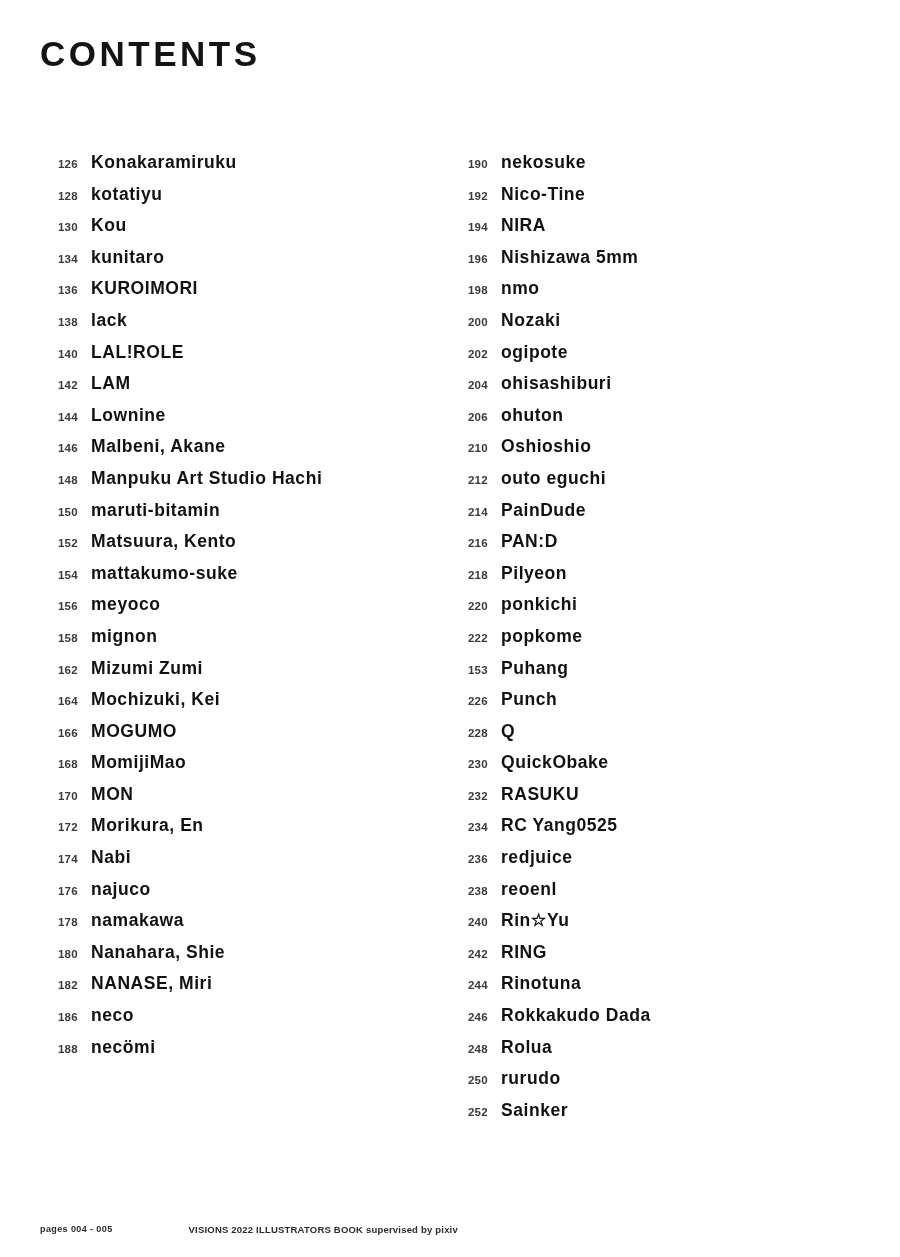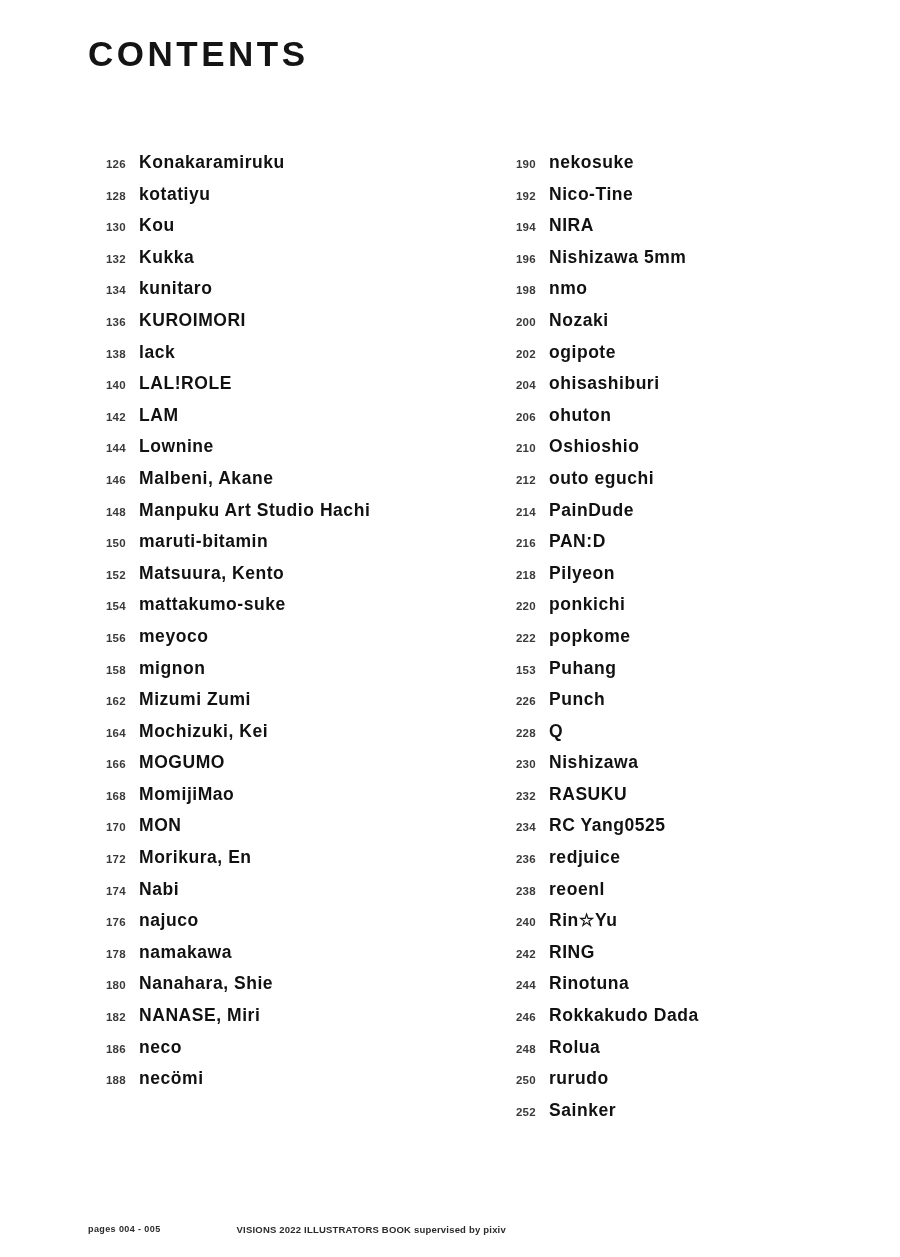--- a/index.html
+++ b/index.html
@@ -12,21 +12,20 @@
     height: 1257px;
     font-family: "Liberation Sans", sans-serif;
     color: #1a1a1a;
     position: relative;
     overflow: hidden;
   }
   .page {
     position: absolute;
     inset: 0;
     padding: 0;
-    margin-left: 48px;
   }
   .page-title {
     position: absolute;
     left: 40px;
     top: 36px;
     font-size: 35px;
     font-weight: bold;
     letter-spacing: 3.5px;
     color: #141414;
     line-height: 1;
@@ -103,24 +102,20 @@
         </div>
         <div class="toc-row">
           <span class="toc-page">128</span>
           <span class="toc-name">kotatiyu</span>
         </div>
         <div class="toc-row">
           <span class="toc-page">130</span>
           <span class="toc-name">Kou</span>
         </div>
         <div class="toc-row">
-          <span class="toc-page">132</span>
-          <span class="toc-name">Kukka</span>
-        </div>
-        <div class="toc-row">
           <span class="toc-page">134</span>
           <span class="toc-name">kunitaro</span>
         </div>
         <div class="toc-row">
           <span class="toc-page">136</span>
           <span class="toc-name">KUROIMORI</span>
         </div>
         <div class="toc-row">
           <span class="toc-page">138</span>
           <span class="toc-name">lack</span>
@@ -290,21 +285,21 @@
         <div class="toc-row">
           <span class="toc-page">226</span>
           <span class="toc-name">Punch</span>
         </div>
         <div class="toc-row">
           <span class="toc-page">228</span>
           <span class="toc-name">Q</span>
         </div>
         <div class="toc-row">
           <span class="toc-page">230</span>
-          <span class="toc-name">Nishizawa</span>
+          <span class="toc-name">QuickObake</span>
         </div>
         <div class="toc-row">
           <span class="toc-page">232</span>
           <span class="toc-name">RASUKU</span>
         </div>
         <div class="toc-row">
           <span class="toc-page">234</span>
           <span class="toc-name">RC Yang0525</span>
         </div>
         <div class="toc-row">

